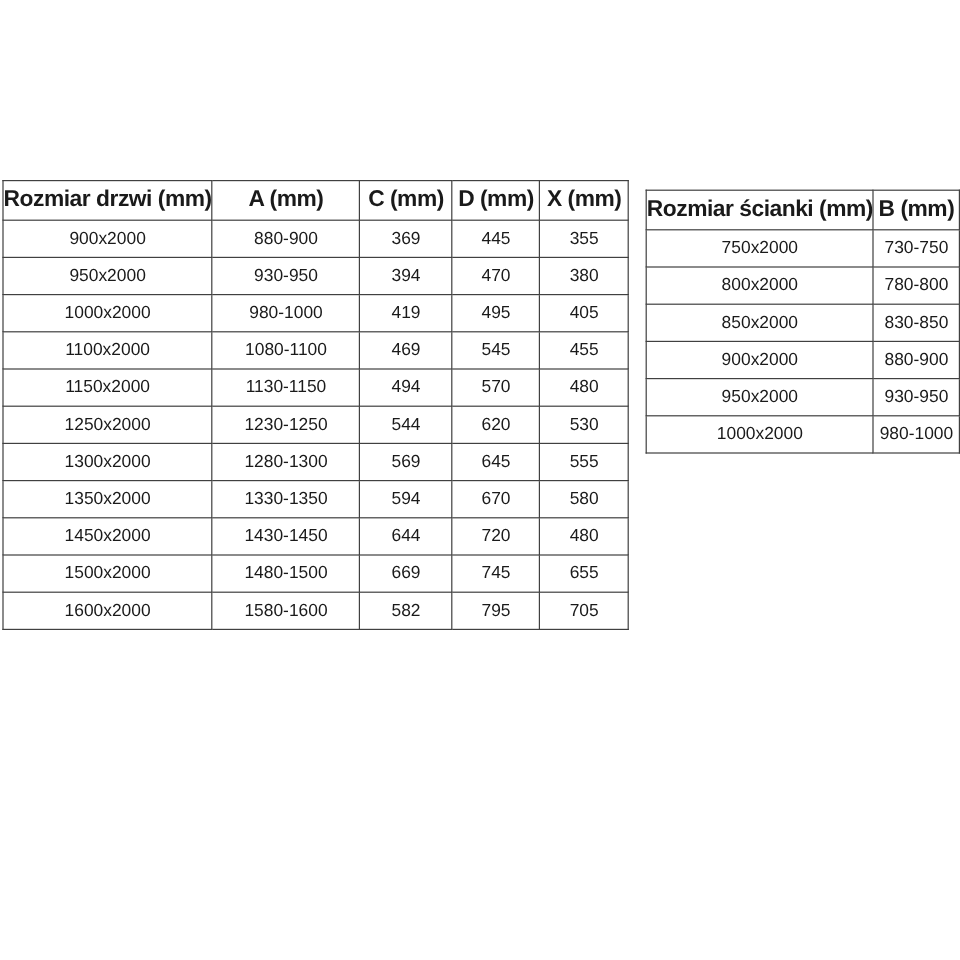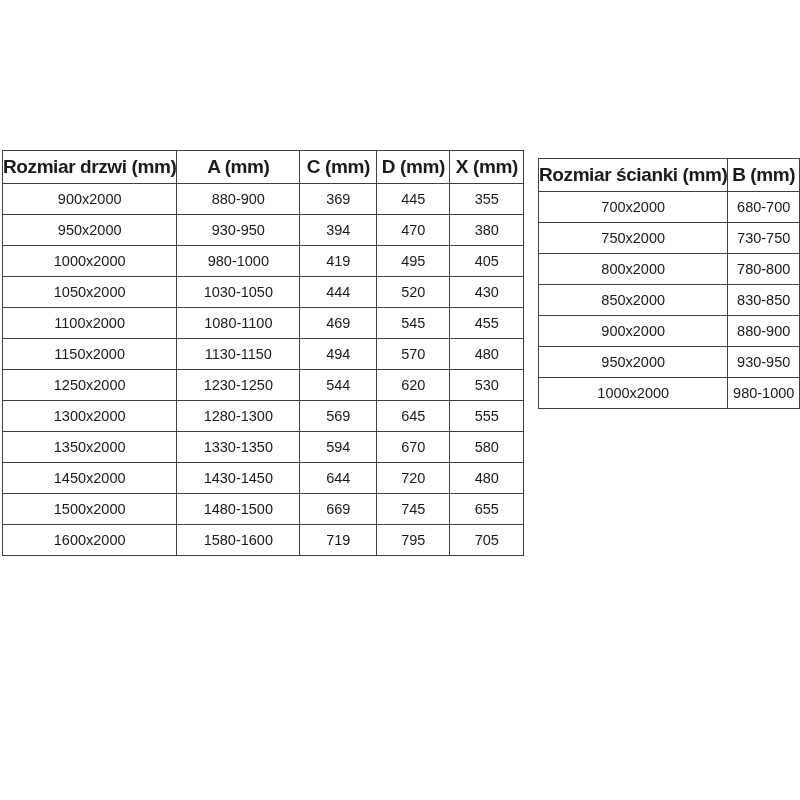--- a/index.html
+++ b/index.html
@@ -86,27 +86,20 @@
             <td>380</td>
           </tr>
           <tr>
             <td>1000x2000</td>
             <td>980-1000</td>
             <td>419</td>
             <td>495</td>
             <td>405</td>
           </tr>
           <tr>
-            <td>1050x2000</td>
-            <td>1030-1050</td>
-            <td>444</td>
-            <td>520</td>
-            <td>430</td>
-          </tr>
-          <tr>
             <td>1100x2000</td>
             <td>1080-1100</td>
             <td>469</td>
             <td>545</td>
             <td>455</td>
           </tr>
           <tr>
             <td>1150x2000</td>
             <td>1130-1150</td>
             <td>494</td>
@@ -144,45 +137,41 @@
           <tr>
             <td>1500x2000</td>
             <td>1480-1500</td>
             <td>669</td>
             <td>745</td>
             <td>655</td>
           </tr>
           <tr>
             <td>1600x2000</td>
             <td>1580-1600</td>
-            <td>719</td>
+            <td>582</td>
             <td>795</td>
             <td>705</td>
           </tr>
         </tbody>
     </table>
   </div>
 
   <div class="table-wrap wrap-walls">
     <table class="spec">
       <colgroup>
         <col style="width:137px">
         <col style="width:119px">
       </colgroup>
       <thead>
           <tr>
             <th>Rozmiar ścianki (mm)</th>
             <th>B (mm)</th>
           </tr>
         </thead>
       <tbody>
-          <tr>
-            <td>700x2000</td>
-            <td>680-700</td>
-          </tr>
           <tr>
             <td>750x2000</td>
             <td>730-750</td>
           </tr>
           <tr>
             <td>800x2000</td>
             <td>780-800</td>
           </tr>
           <tr>
             <td>850x2000</td>

